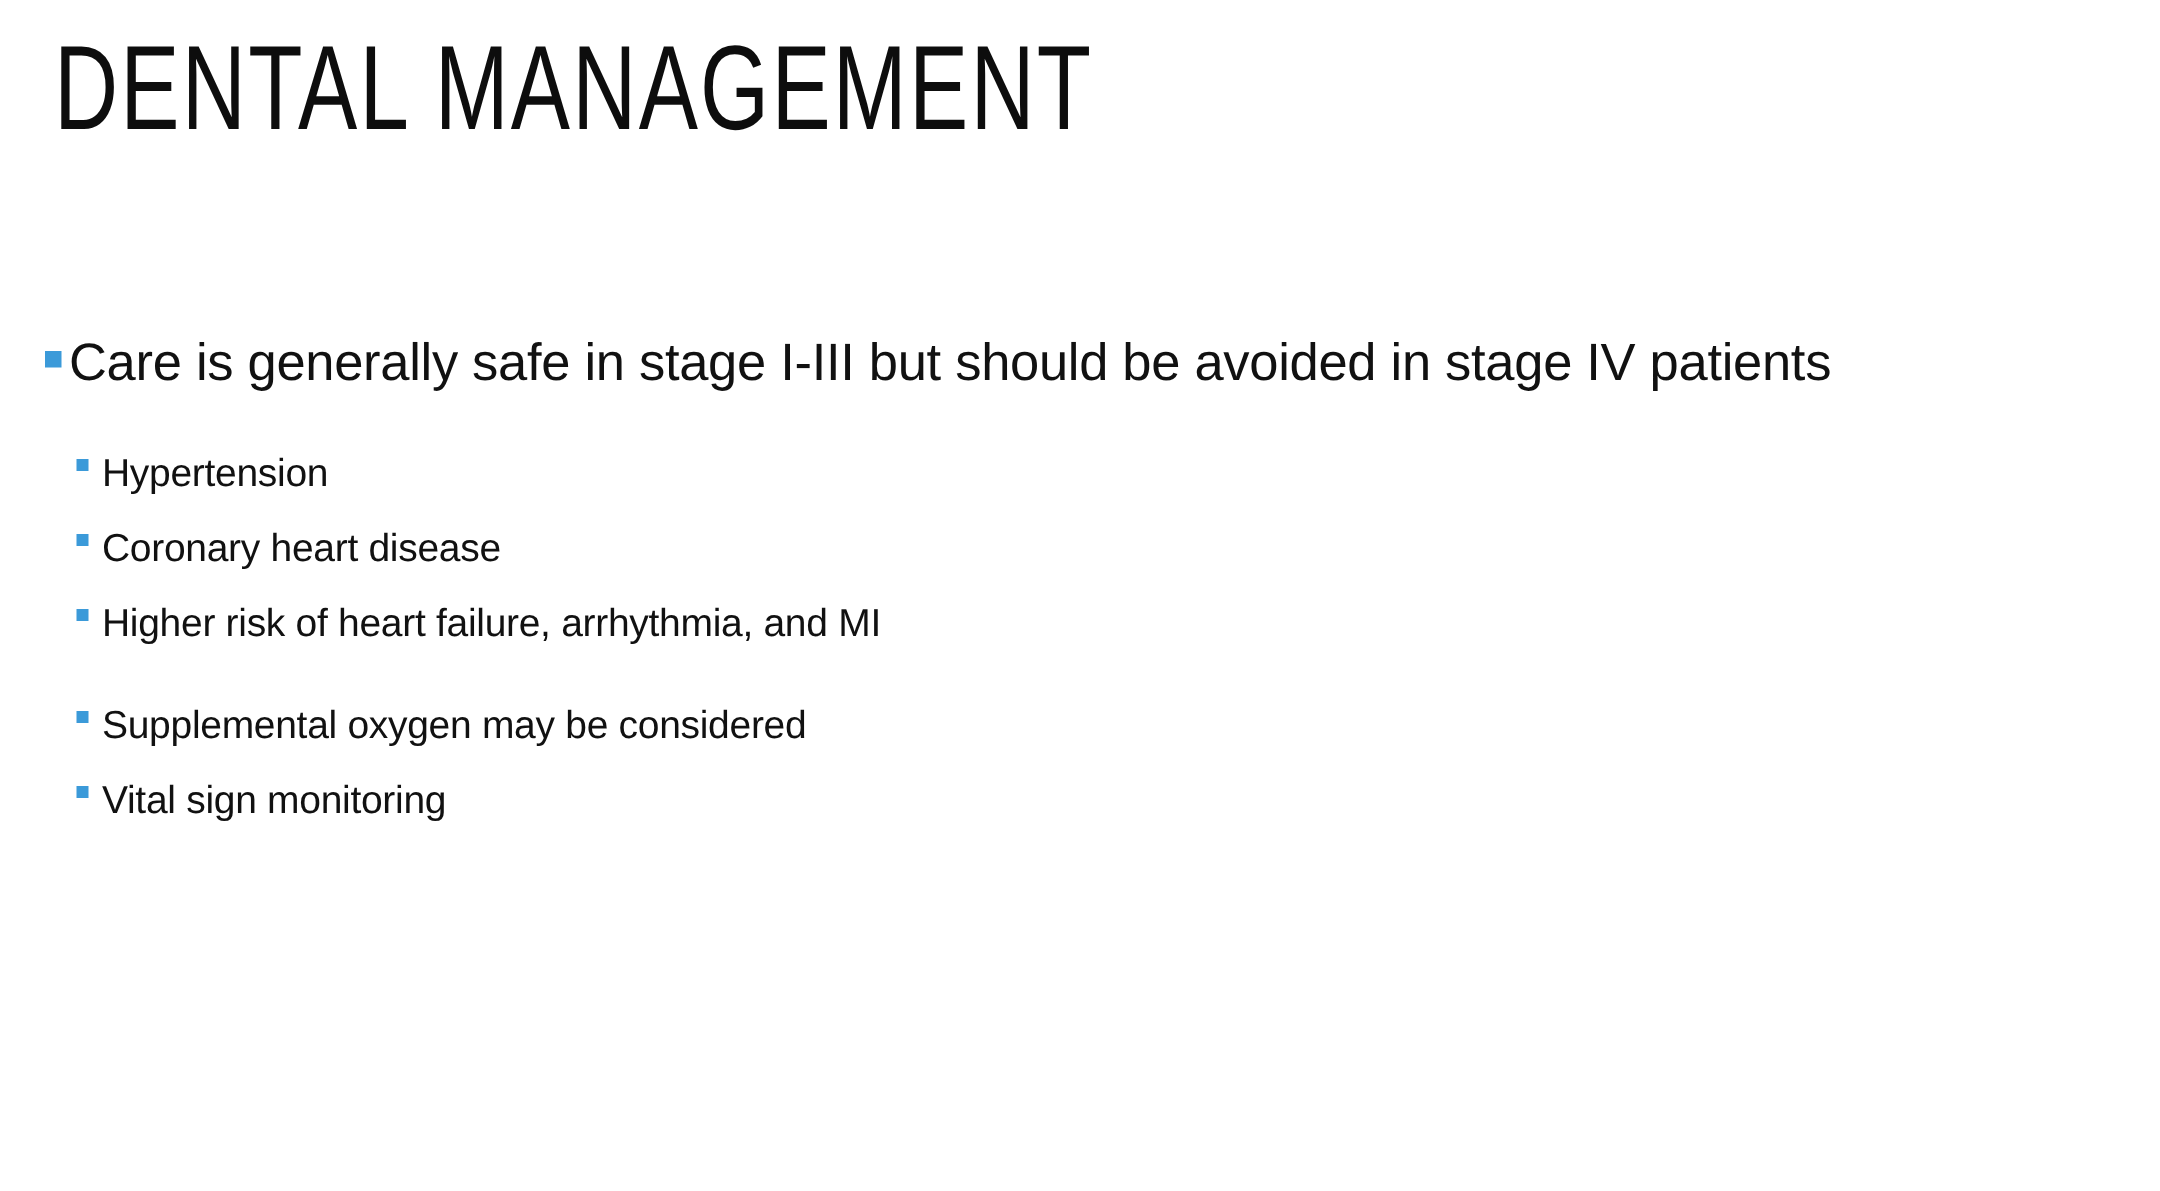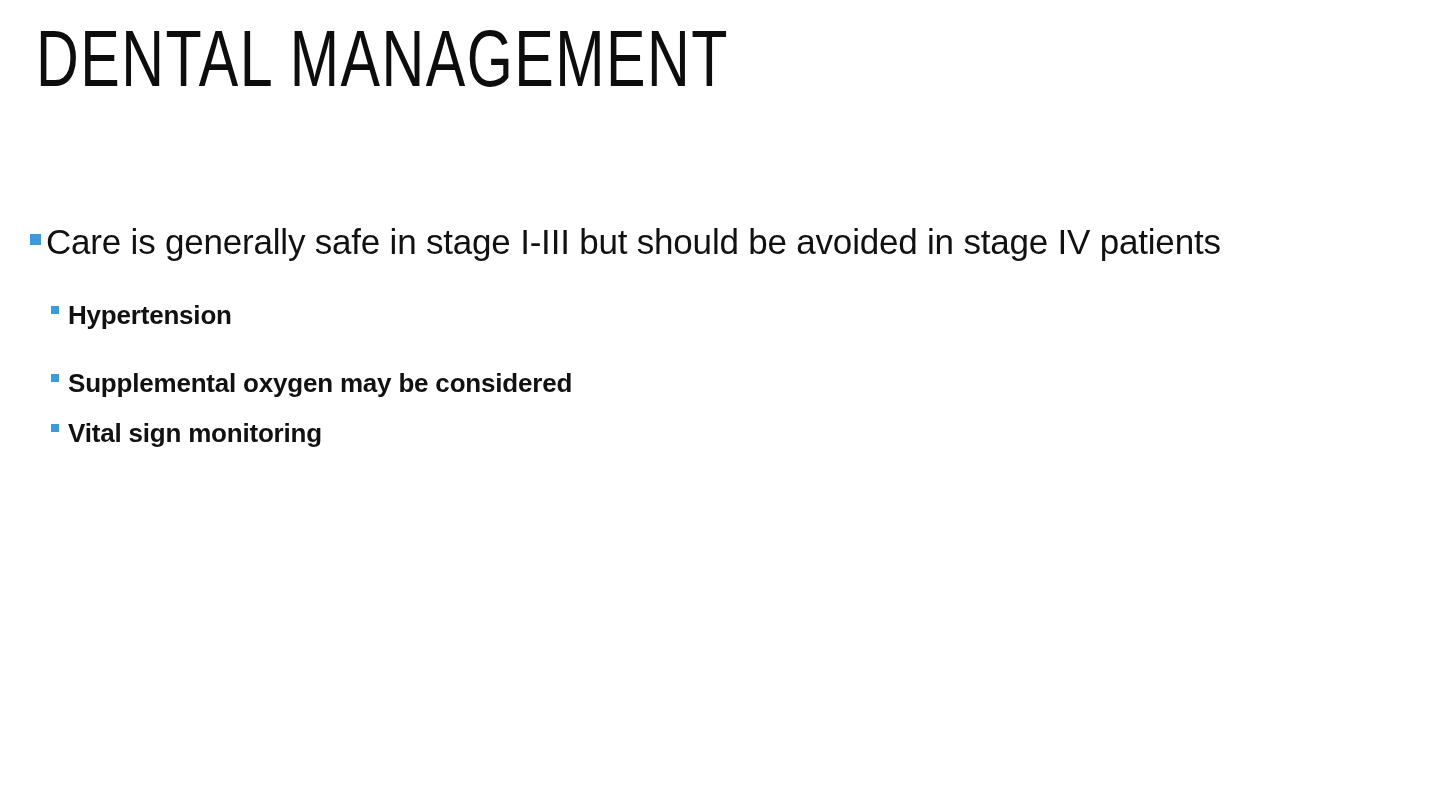--- a/index.html
+++ b/index.html
@@ -63,21 +63,21 @@
     .l2 .bullet {
       position: absolute;
       left: 23px;
       top: 16px;
       width: 8px;
       height: 8px;
       background: #3b9ad9;
     }
     .group { margin-bottom: 26px; }
     .group.tight { margin-bottom: 20px; }
-    .group .sublist { margin-top: -2px; font-weight: bold; }
+    .group .sublist { margin-top: -2px; }
   </style>
 </head>
 <body>
 
 <h1 class="slide-title">DENTAL MANAGEMENT</h1>
 
 <div class="content">
 
   <div class="group">
     <div class="l1">
@@ -85,20 +85,28 @@
       <span>Care is generally safe in stage I-III but should be avoided in stage IV patients</span>
     </div>
   </div>
 
   <div class="group tight">
     <div class="sublist">
       <div class="l2">
         <span class="bullet"></span>
         <span>Hypertension</span>
       </div>
+      <div class="l2">
+        <span class="bullet"></span>
+        <span>Coronary heart disease</span>
+      </div>
+      <div class="l2">
+        <span class="bullet"></span>
+        <span>Higher risk of heart failure, arrhythmia, and MI</span>
+      </div>
     </div>
   </div>
 
   <div class="group">
     <div class="sublist">
       <div class="l2">
         <span class="bullet"></span>
         <span>Supplemental oxygen may be considered</span>
       </div>
       <div class="l2">

